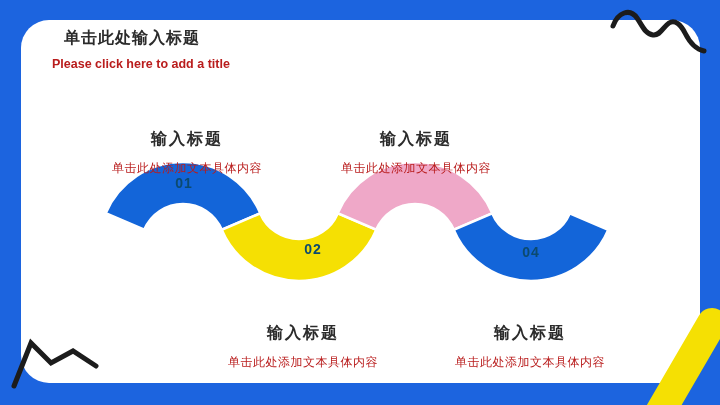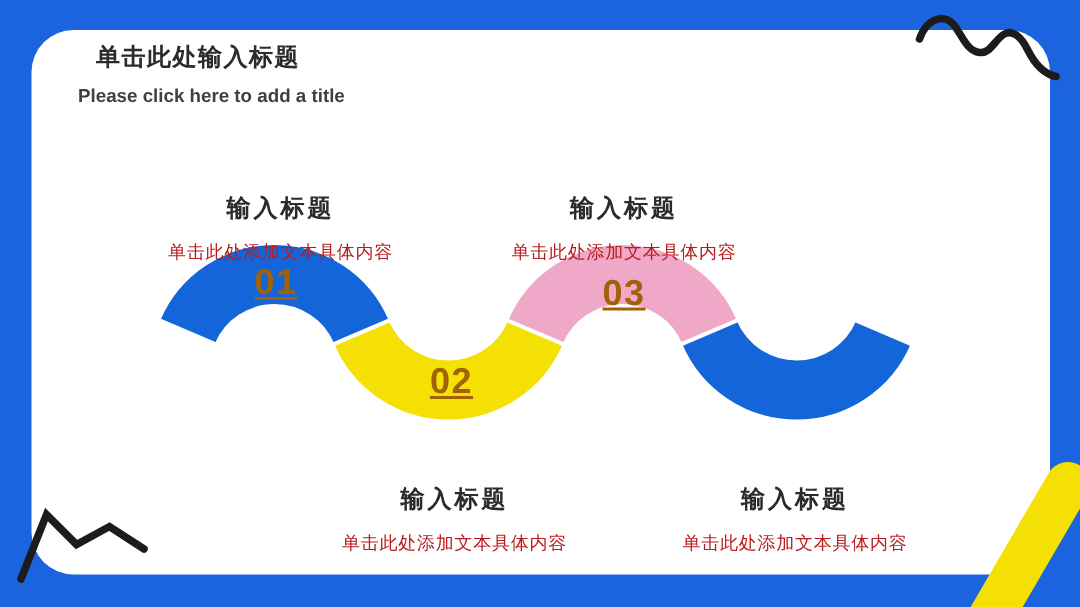--- a/index.html
+++ b/index.html
@@ -1,31 +1,31 @@
 <!DOCTYPE html>
 <html><head>
 <meta charset="utf-8">
 <style>
   html,body{margin:0;padding:0;}
   body{font-family:"Liberation Sans","DejaVu Sans",sans-serif;}
   .stage{position:relative;width:720px;height:405px;overflow:hidden;}
   .card{position:absolute;left:21px;top:20px;width:679px;height:363px;border-radius:28px;}
   .deco-svg{position:absolute;left:0;top:0;width:720px;height:405px;pointer-events:none;}
   .slide-title{position:absolute;left:52px;top:28px;font-size:16px;font-weight:800;letter-spacing:1px;color:#2b2b2b;margin-left:12px;}
-  .slide-subtitle{position:absolute;left:52px;top:57px;font-size:12.5px;font-weight:700;color:#404040;}
+  .slide-subtitle{position:absolute;left:52px;top:57px;font-size:12.5px;font-weight:700;color:#b91c1c;}
   .step-text{position:absolute;width:220px;text-align:center;margin-top:28px;}
   .step-title{font-size:16px;font-weight:800;letter-spacing:2px;color:#2b2b2b;}
   .step-desc{margin-top:10px;font-size:12px;color:#b91c1c;letter-spacing:0.5px;}
   .tb-tl{left:77px;top:101px;}
   .tb-tr{left:306px;top:101px;}
   .tb-bl{left:193px;top:295px;}
   .tb-br{left:420px;top:295px;}
-  .wave-num{position:absolute;width:70px;text-align:center;font-size:24px;font-weight:800;color:#a16207;letter-spacing:1px;text-decoration:underline;}
+  .wave-num{position:absolute;width:70px;text-align:center;font-size:14px;font-weight:800;color:#0c4a6e;letter-spacing:1px;}
   .num-1{left:149px;top:175px;}
-  .num-2{left:266px;top:241px;}
+  .num-2{left:278px;top:241px;}
   .num-3{left:381px;top:182px;}
   .num-4{left:496px;top:244px;}
 </style>
 </head>
 <body>
 
 <div class="stage">
 
   <svg class="deco-svg" width="720" height="405" viewBox="0 0 720 405" style="z-index:0;">
     <rect x="0" y="0" width="720" height="405" fill="#1C64DF"></rect>
@@ -48,21 +48,21 @@
     <path d="M 14 386 L 31 343 L 51 363 L 73 351 L 96 366" fill="none" stroke-width="5" stroke-linecap="round" stroke-linejoin="miter" stroke="#1C1C1C"></path>
 
     <path d="M 659 414 L 712 323" fill="none" stroke-width="30" stroke-linecap="round" stroke="#F5E003"></path>
   </svg>
 
   <div class="slide-title" style="z-index:3;">单击此处输入标题</div>
   <div class="slide-subtitle" style="z-index:3;">Please click here to add a title</div>
 
   <div class="wave-num num-1" style="z-index:3;">01</div>
   <div class="wave-num num-2" style="z-index:3;">02</div>
-  <div class="wave-num num-3" style="z-index:3;">03</div>
+  <div class="wave-num num-4" style="z-index:3;">04</div>
 
   <div class="step-text tb-tl" style="z-index:3;">
     <div class="step-title">输入标题</div>
     <div class="step-desc">单击此处添加文本具体内容</div>
   </div>
   <div class="step-text tb-tr" style="z-index:3;">
     <div class="step-title">输入标题</div>
     <div class="step-desc">单击此处添加文本具体内容</div>
   </div>
   <div class="step-text tb-bl" style="z-index:3;">

